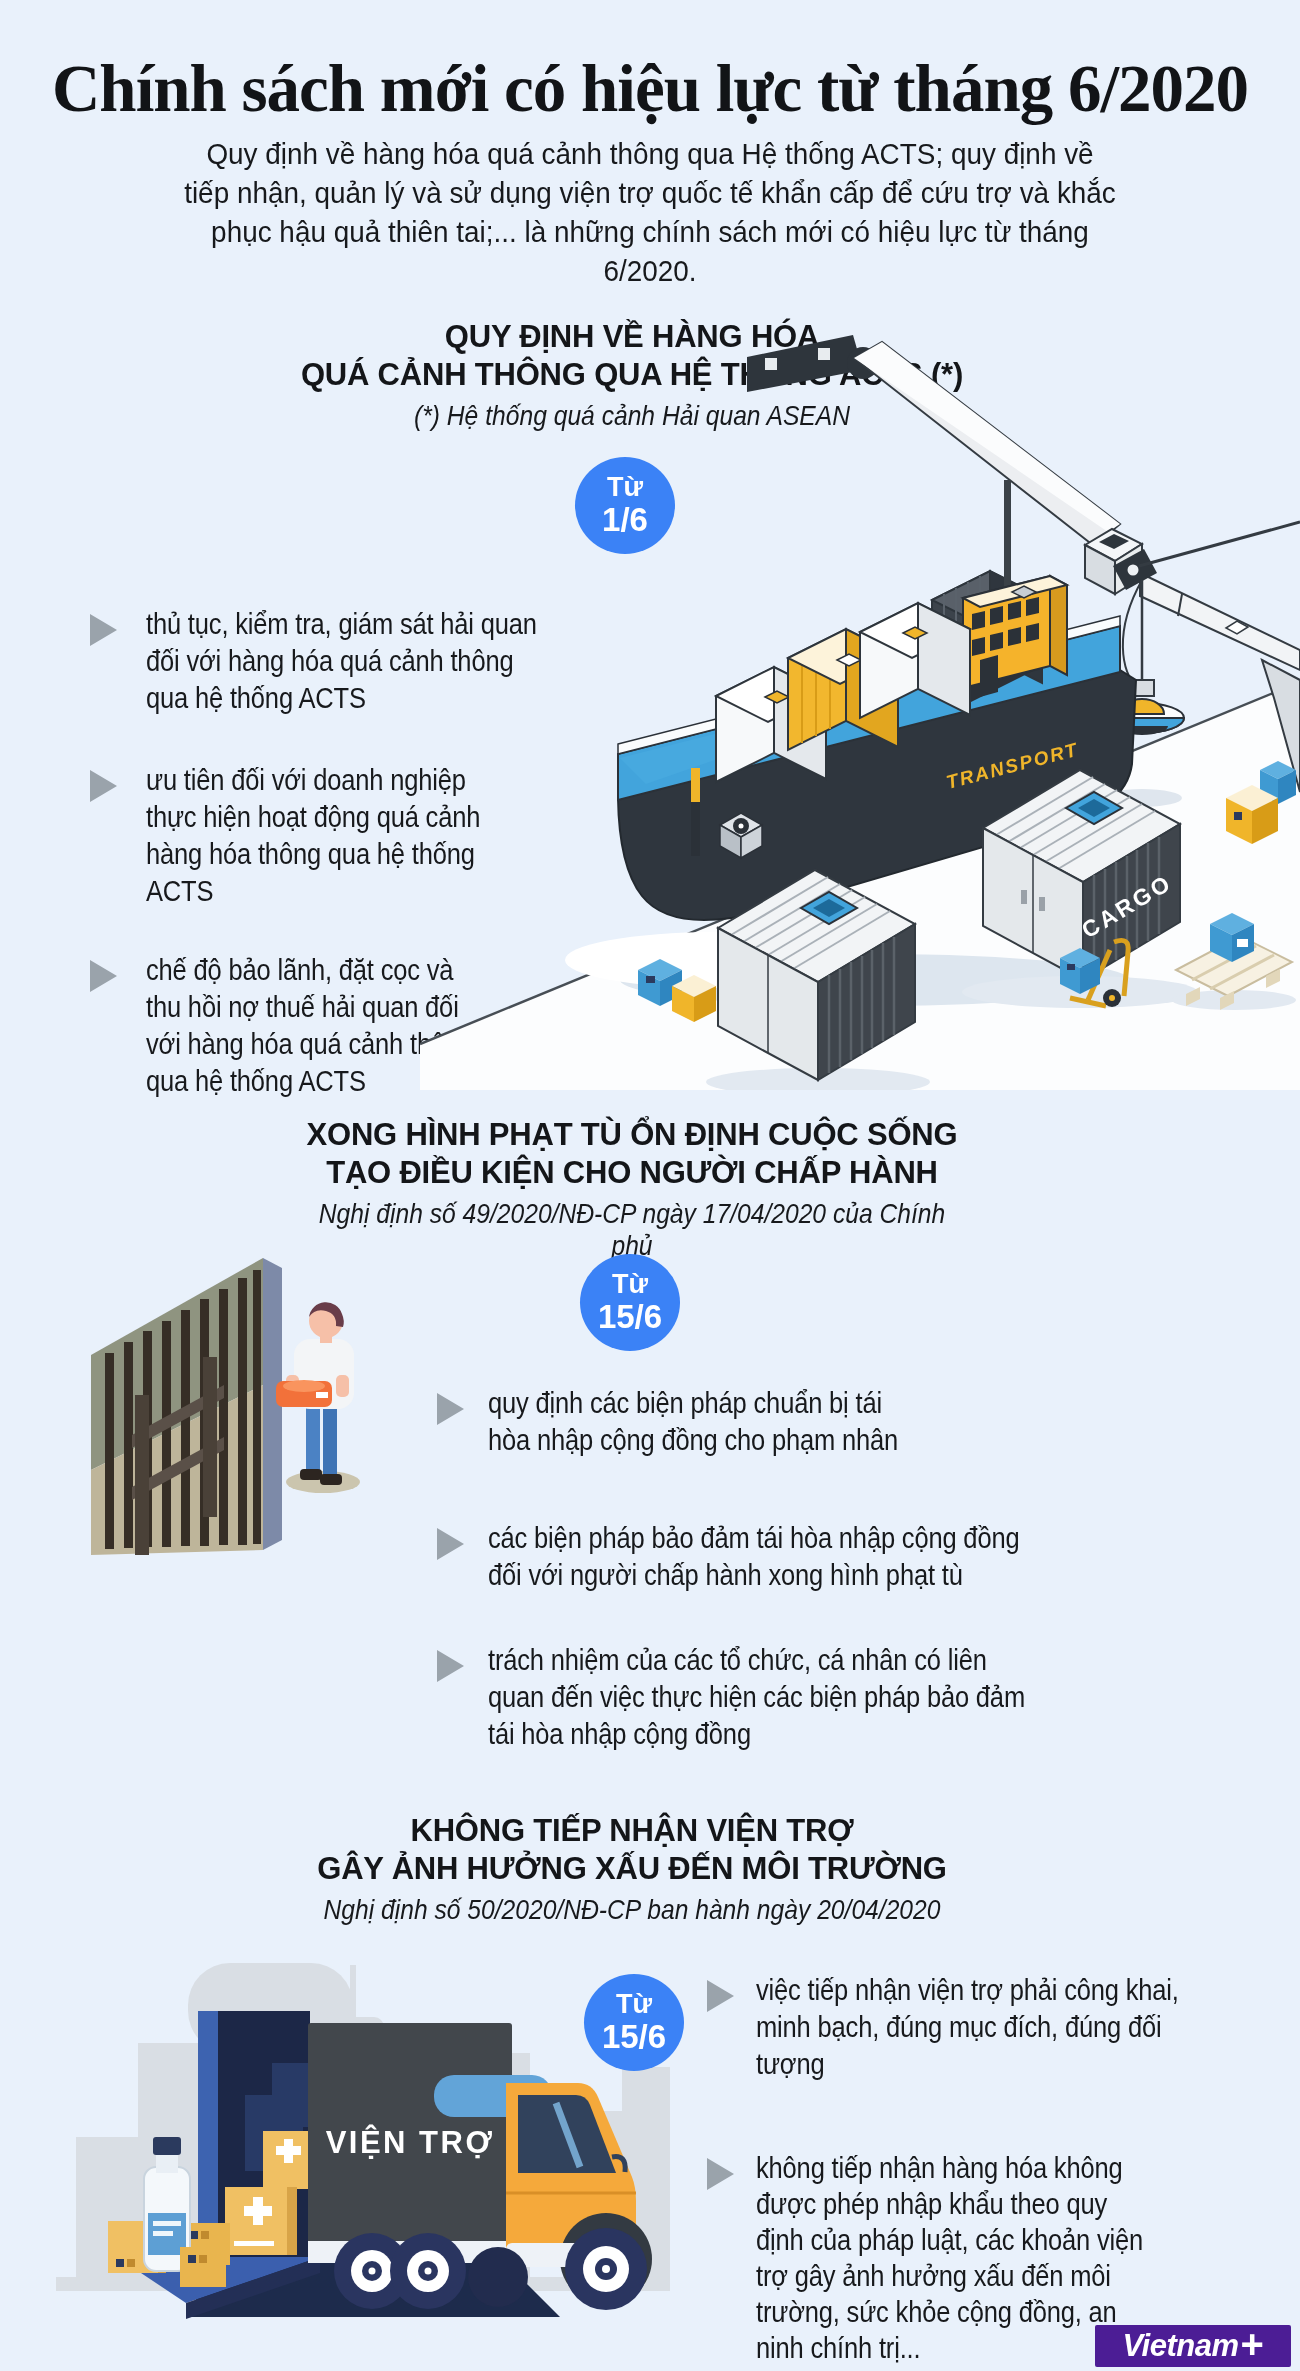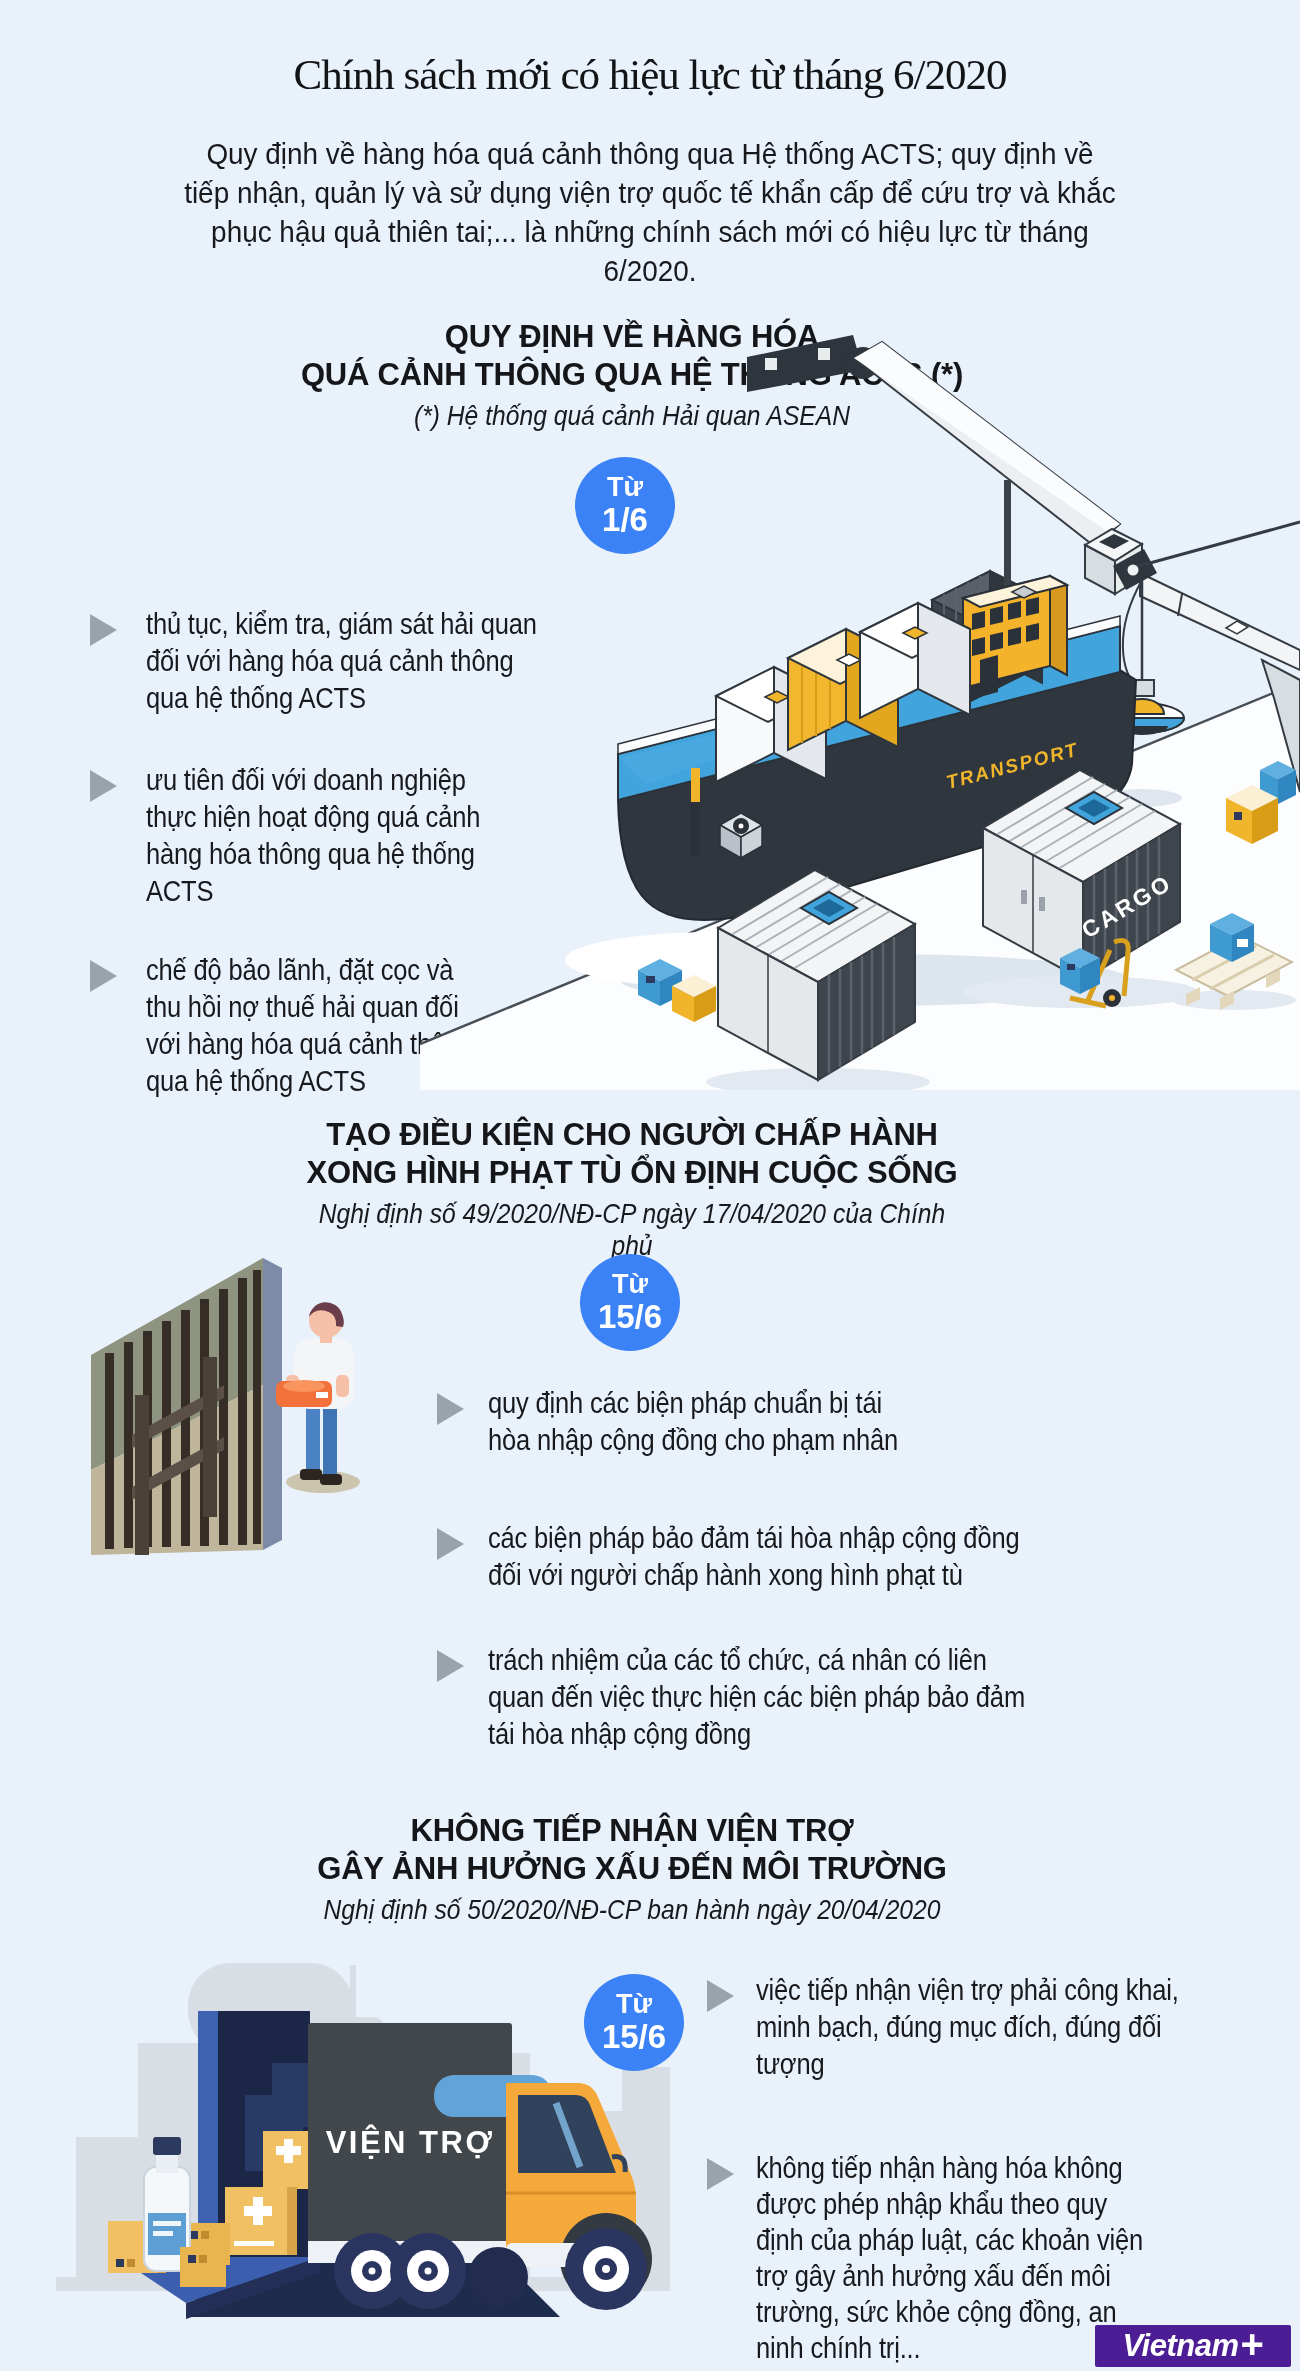--- a/index.html
+++ b/index.html
@@ -1,20 +1,20 @@
 <!DOCTYPE html>
 <html><head>
 <meta charset="utf-8">
 <style>
   html,body{margin:0;padding:0;background:#cfd8e4;}
   .page{position:relative;width:1300px;height:2371px;background:#e9f1fb;overflow:hidden;
         font-family:"Liberation Sans",sans-serif;color:#17191c;}
   .abs{position:absolute;}
   .page-title{left:0;top:50px;width:1300px;text-align:center;
-     font-family:"Liberation Serif",serif;font-weight:normal;font-size:43px;letter-spacing:-1px;color:#121417;}
+     font-family:"Liberation Serif",serif;font-weight:bold;font-size:67px;letter-spacing:-1px;color:#121417;}
   .intro{left:0;top:134px;width:1300px;text-align:center;font-size:30px;line-height:39px;
      transform:scaleX(.93);transform-origin:50% 0;color:#17191c;}
   .sec-head{left:252px;width:760px;text-align:center;font-weight:bold;font-size:31px;line-height:38px;
      letter-spacing:-.2px;color:#141619;}
   .sec-sub{left:252px;width:760px;text-align:center;font-style:italic;font-size:28px;color:#17191c;
      transform:scaleX(.88);transform-origin:50% 0;}
   .badge{width:100px;height:97px;border-radius:50%;background:#3b82f6;color:#fff;
      display:flex;flex-direction:column;align-items:center;justify-content:center;line-height:1.08;font-weight:bold;}
   .badge .p{font-size:27px;} .badge .d{font-size:33px;}
   .tri{width:0;height:0;border-top:16px solid transparent;border-bottom:16px solid transparent;
@@ -255,22 +255,22 @@
       <circle cx="692" cy="668" r="9" fill="#2b3138"></circle>
         <circle cx="692" cy="668" r="3" fill="#f0b52a"></circle>
       <polygon points="640,628 660,618 680,628 660,638" fill="#5fb0e0"></polygon>
       <polygon points="640,628 660,638 660,664 640,654" fill="#3f9ad2"></polygon>
       <polygon points="660,638 680,628 680,654 660,664" fill="#2f86c0"></polygon>
       <rect x="647" y="634" width="8" height="6" fill="#2b3a5e"></rect>
     </g>
   </svg>
 
   <div class="abs sec-head" style="top:1116px">
+    <div>XONG HÌNH PHẠT TÙ ỔN ĐỊNH CUỘC SỐNG</div>
     <div>TẠO ĐIỀU KIỆN CHO NGƯỜI CHẤP HÀNH</div>
-    <div>XONG HÌNH PHẠT TÙ ỔN ĐỊNH CUỘC SỐNG</div>
   </div>
   <div class="abs sec-sub" style="top:1198px">Nghị định số 49/2020/NĐ-CP ngày 17/04/2020 của Chính phủ</div>
   <div class="abs badge" style="left:580px;top:1254px">
     <span class="p">Từ</span>
     <span class="d">15/6</span>
   </div>
 
   <div class="abs tri" style="left:437px;top:1393px"></div>
   <div class="abs btext" style="left:488px;top:1385px">quy định các biện pháp chuẩn bị tái
 hòa nhập cộng đồng cho phạm nhân</div>

